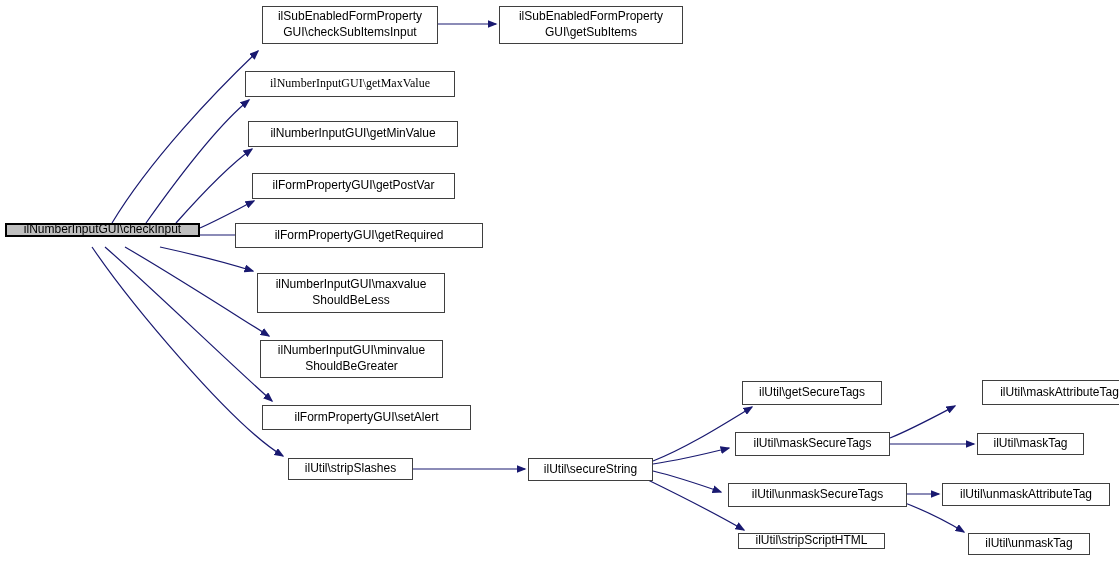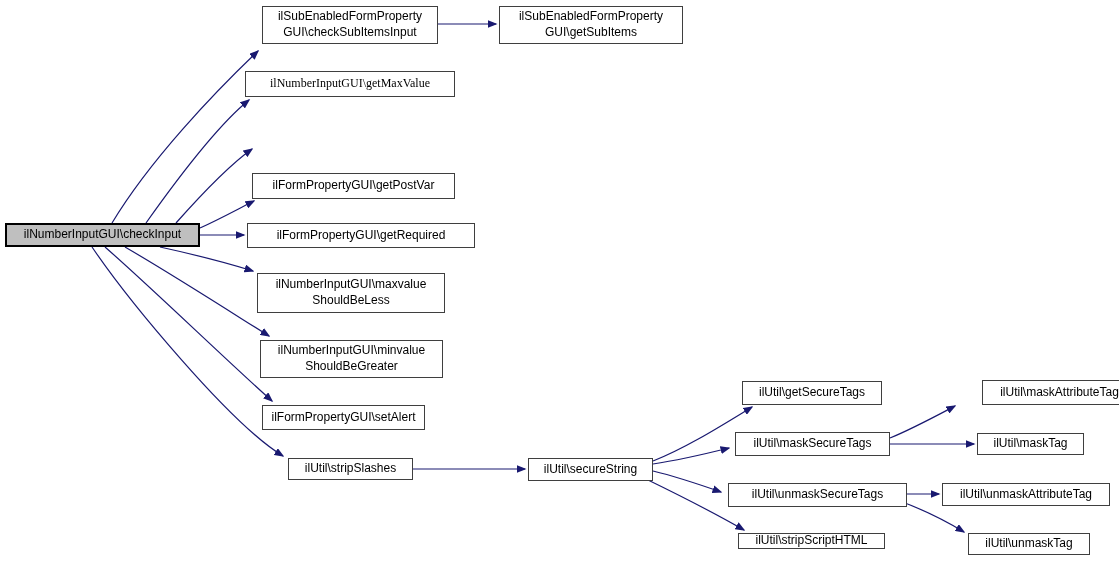--- a/index.html
+++ b/index.html
@@ -73,33 +73,34 @@
     <path class="edge" marker-end="url(#arrow)" d="M653,461 C688,447 724,424 752,407"></path>
     <path class="edge" marker-end="url(#arrow)" d="M653,464 C680,460 705,454 729,448"></path>
     <path class="edge" marker-end="url(#arrow)" d="M653,471 C678,477 701,485 721,492"></path>
     <path class="edge" marker-end="url(#arrow)" d="M648,480 C683,497 716,514 744,530"></path>
     <path class="edge" marker-end="url(#arrow)" d="M890,438 C912,429 936,416 955,406"></path>
     <path class="edge" marker-end="url(#arrow)" d="M890,444 H974"></path>
     <path class="edge" marker-end="url(#arrow)" d="M897,494 H939"></path>
     <path class="edge" marker-end="url(#arrow)" d="M897,500 C922,509 946,521 964,532"></path>
   </svg>
 
-  <div class="node highlight" style="left:5px;  top:223px; width:195px; height:24px;">ilNumberInputGUI\checkInput</div>
+  <div class="node highlight" style="left:5px;  top:223px; width:195px; height:14px;">ilNumberInputGUI\checkInput</div>
   <div class="node" style="left:262px; top:6px;   width:176px; height:38px;">ilSubEnabledFormProperty
 GUI\checkSubItemsInput</div>
   <div class="node" style="left:499px; top:6px;   width:184px; height:38px;">ilSubEnabledFormProperty
 GUI\getSubItems</div>
   <div class="node" style="left:245px; top:71px;  width:210px; height:26px;font-family:Liberation Serif, serif;">ilNumberInputGUI\getMaxValue</div>
+  <div class="node" style="left:248px; top:121px; width:210px; height:26px;">ilNumberInputGUI\getMinValue</div>
   <div class="node" style="left:252px; top:173px; width:203px; height:26px;text-align:center;">ilFormPropertyGUI\getPostVar</div>
-  <div class="node" style="left:247px; top:223px; width:228px; height:25px;">ilFormPropertyGUI\getRequired</div>
+  <div class="node" style="left:235px; top:223px; width:248px; height:25px;">ilFormPropertyGUI\getRequired</div>
   <div class="node" style="left:257px; top:273px; width:188px; height:40px;">ilNumberInputGUI\maxvalue
 ShouldBeLess</div>
   <div class="node" style="left:260px; top:340px; width:183px; height:38px;">ilNumberInputGUI\minvalue
 ShouldBeGreater</div>
-  <div class="node" style="left:262px; top:405px; width:163px; height:25px;">ilFormPropertyGUI\setAlert</div>
+  <div class="node" style="left:262px; top:405px; width:209px; height:25px;">ilFormPropertyGUI\setAlert</div>
   <div class="node" style="left:288px; top:458px; width:125px; height:22px;">ilUtil\stripSlashes</div>
   <div class="node" style="left:528px; top:458px; width:125px; height:23px;">ilUtil\secureString</div>
   <div class="node" style="left:742px; top:381px; width:140px; height:24px;">ilUtil\getSecureTags</div>
   <div class="node" style="left:735px; top:432px; width:155px; height:24px;">ilUtil\maskSecureTags</div>
   <div class="node" style="left:728px; top:483px; width:179px; height:24px;">ilUtil\unmaskSecureTags</div>
   <div class="node" style="left:738px; top:533px; width:147px; height:16px;">ilUtil\stripScriptHTML</div>
   <div class="node" style="left:950px; top:380px; width:155px; height:25px;margin-left:32px;">ilUtil\maskAttributeTag</div>
   <div class="node" style="left:977px; top:433px; width:107px; height:22px;">ilUtil\maskTag</div>
   <div class="node" style="left:942px; top:483px; width:168px; height:23px;">ilUtil\unmaskAttributeTag</div>
   <div class="node" style="left:968px; top:533px; width:122px; height:22px;">ilUtil\unmaskTag</div>

